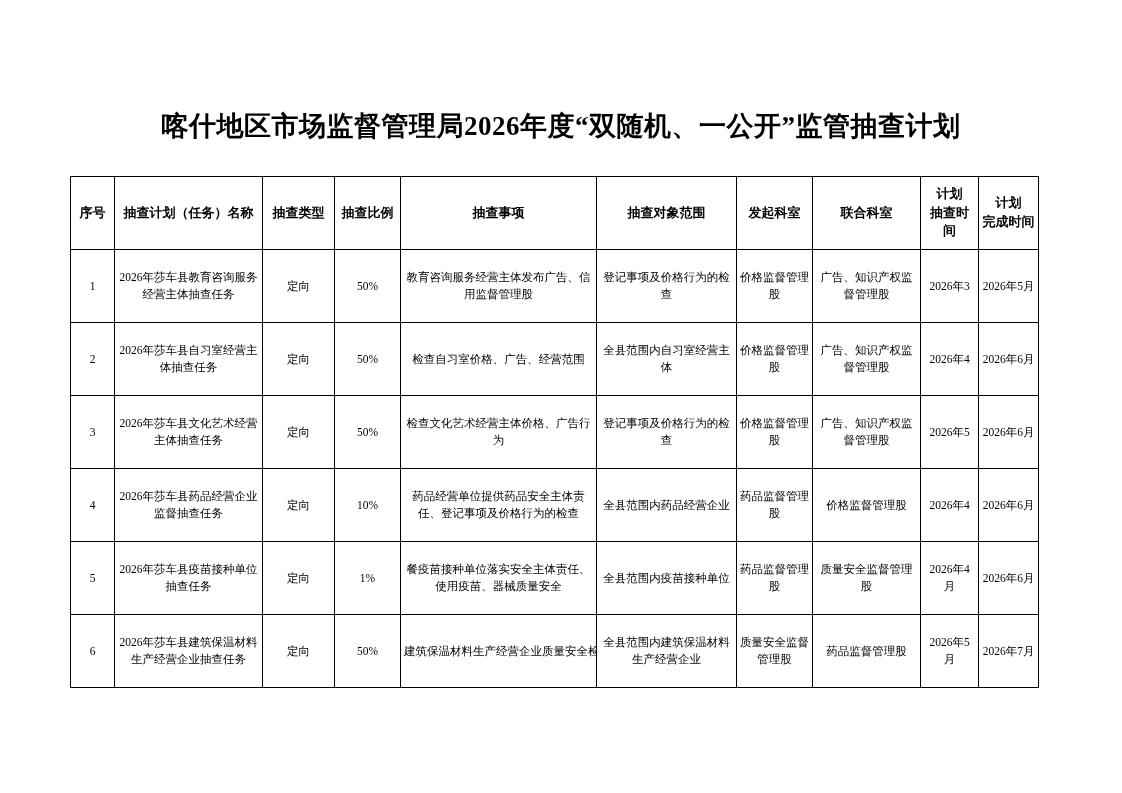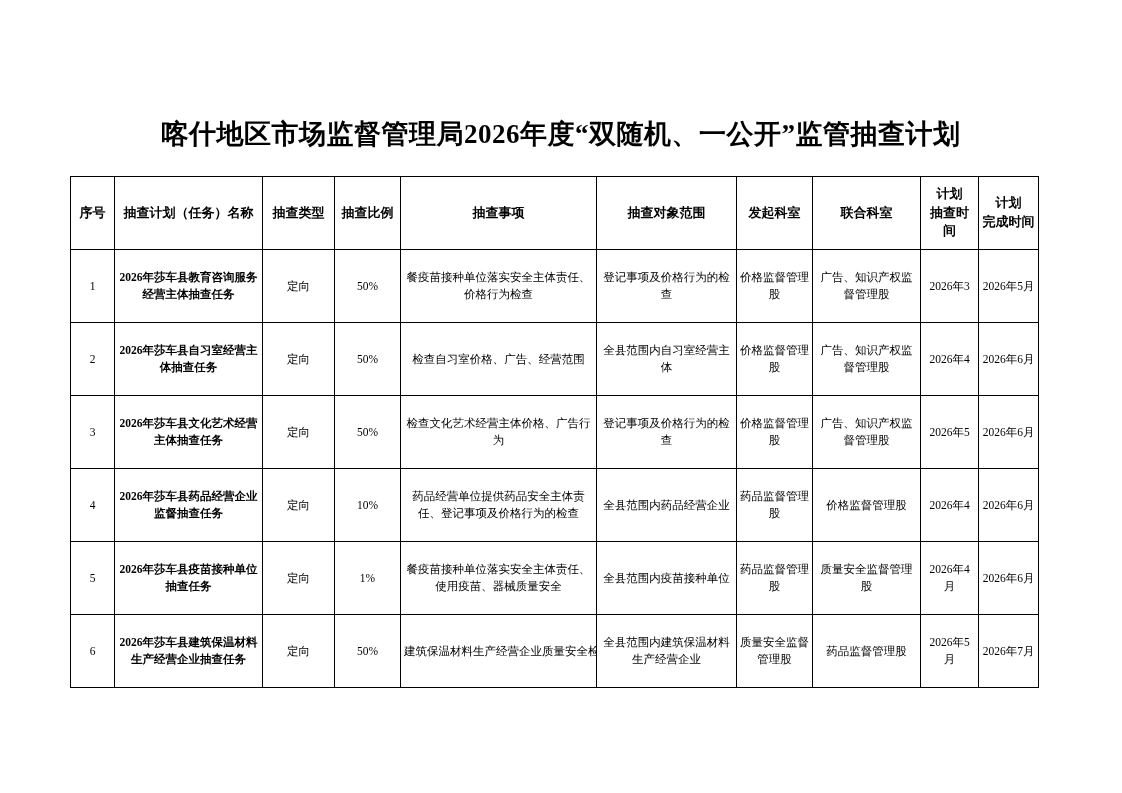--- a/index.html
+++ b/index.html
@@ -15,21 +15,21 @@
     overflow: hidden;
   }
   .page {
     position: relative;
     width: 1122px;
     height: 793px;
     box-sizing: border-box;
   }
   .doc-title {
     position: absolute;
-    top: 116px;
+    top: 108px;
     left: 0;
     width: 1122px;
     text-align: center;
     font-size: 27px;
     font-weight: bold;
     letter-spacing: 0.5px;
     font-family: "Liberation Serif", "DejaVu Serif", serif;
   }
   .table-wrap {
     position: absolute;
@@ -65,21 +65,21 @@
   .col-name    { width: 148px; }
   .col-type    { width: 72px; }
   .col-ratio   { width: 66px; }
   .col-items   { width: 196px; }
   .col-scope   { width: 140px; }
   .col-dept    { width: 76px; }
   .col-joint   { width: 108px; }
   .col-start   { width: 58px; }
   .col-end     { width: 60px; }
 
-  .cell-bold { font-weight: bold; }
+  .cell-bold { font-weight: normal; }
   .nowrap-cell { white-space: nowrap; }
 </style>
 </head>
 <body>
 
 <div class="page">
 
   <div class="doc-title">喀什地区市场监督管理局2026年度“双随机、一公开”监管抽查计划</div>
 
   <div class="table-wrap">
@@ -115,21 +115,21 @@
             <div>完成时间</div>
           </th>
         </tr>
       </thead>
       <tbody>
         <tr>
           <td>1</td>
           <td class="cell-bold">2026年莎车县教育咨询服务经营主体抽查任务</td>
           <td>定向</td>
           <td>50%</td>
-          <td>餐疫苗接种单位落实安全主体责任、价格行为检查</td>
+          <td>教育咨询服务经营主体发布广告、信用监督管理股</td>
           <td>登记事项及价格行为的检查</td>
           <td>价格监督管理股</td>
           <td>广告、知识产权监督管理股</td>
           <td>2026年3</td>
           <td>2026年5月</td>
         </tr>
         <tr>
           <td>2</td>
           <td class="cell-bold">2026年莎车县自习室经营主体抽查任务</td>
           <td>定向</td>

